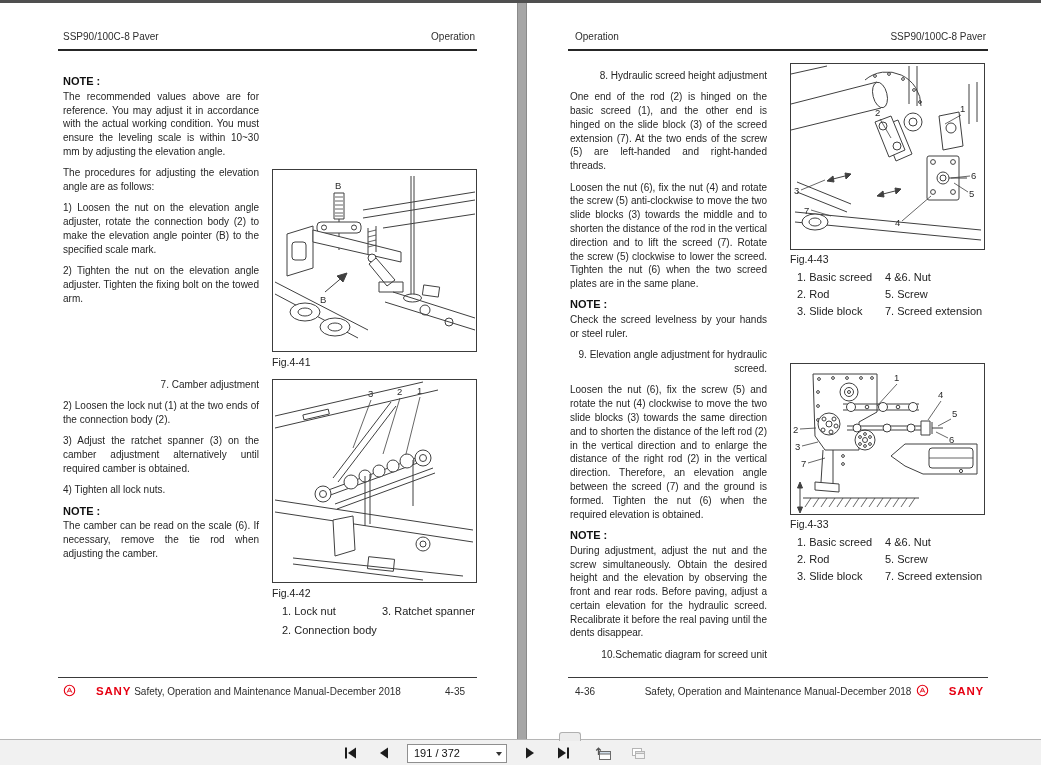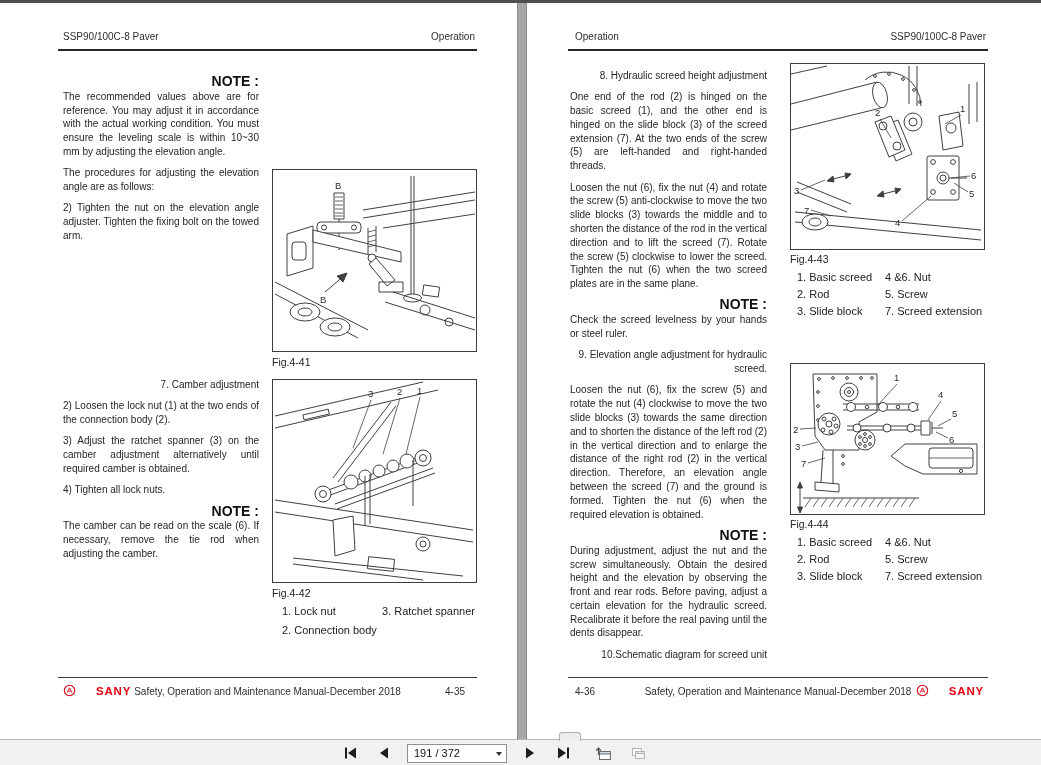--- a/index.html
+++ b/index.html
@@ -21,21 +21,21 @@
   .runhead .rgt{position:absolute;right:2px;top:0;}
   .hrule{position:absolute;height:2px;background:#262626;}
   .frule{position:absolute;height:1px;background:#3a3a3a;}
   .footrow{position:absolute;height:16px;font-size:10px;color:#2e2e2e;}
   .footrow .cent{position:absolute;left:0;right:0;text-align:center;top:2px;}
   .brand{display:flex;align-items:center;gap:20px;position:absolute;top:0;}
   .brand .word{color:#e60012;font-weight:bold;font-size:11.5px;letter-spacing:0.8px;}
   
   .col{position:absolute;font-size:10px;line-height:13.8px;color:#262626;text-align:justify;}
   .col p{margin:0 0 7.5px 0;}
-  .note-t{font-weight:bold;font-size:14px;color:#101010;margin:0 0 1px 0 !important;text-align:right;}
+  .note-t{font-weight:bold;font-size:11px;color:#101010;margin:0 0 1px 0 !important;text-align:left;}
   .head-l{text-align:right;}
   
   .figbox{position:absolute;border:1px solid #3c3c3c;background:#fff;box-sizing:border-box;}
   .figcap{position:absolute;font-size:10.5px;color:#222;}
   .legend{position:absolute;font-size:11px;color:#222;}
   svg.draw{display:block;}
   svg.draw *{vector-effect:non-scaling-stroke;}
   .draw line,.draw path,.draw polygon,.draw rect,.draw circle,.draw ellipse,.draw polyline{
     stroke:#404040;stroke-width:1;fill:none;}
   .draw .fw{fill:#ffffff;}
@@ -66,20 +66,21 @@
   <div class="runhead" style="left:58px;top:28px;width:419px;">
     <span class="lft">SSP90/100C-8 Paver</span>
     <span class="rgt">Operation</span>
   </div>
   <div class="hrule" style="left:58px;top:46px;width:419px;"></div>
 
   <div class="col" style="left:63px;top:72px;width:196px;">
     <p class="note-t">NOTE :</p>
     <p>The recommended values above are for reference. You may adjust it in accordance with the actual working condition. You must ensure the leveling scale is within 10~30 mm by adjusting the elevation angle.</p>
     <p>The procedures for adjusting the elevation angle are as follows:</p>
+    <p>1) Loosen the nut on the elevation angle adjuster, rotate the connection body (2) to make the elevation angle pointer (B) to the specified scale mark.</p>
     <p>2) Tighten the nut on the elevation angle adjuster. Tighten the fixing bolt on the towed arm.</p>
   </div>
 
   <div class="col" style="left:63px;top:375px;width:196px;">
     <p class="head-l">7. Camber adjustment</p>
     <p>2) Loosen the lock nut (1) at the two ends of the connection body (2).</p>
     <p>3) Adjust the ratchet spanner (3) on the camber adjustment alternatively until required camber is obtained.</p>
     <p>4) Tighten all lock nuts.</p>
     <p class="note-t">NOTE :</p>
     <p>The camber can be read on the scale (6). If necessary, remove the tie rod when adjusting the camber.</p>
@@ -388,21 +389,21 @@
       <text x="158" y="79">6</text>
       <line x1="157" y1="74" x2="145" y2="68" class="thin"></line>
       <text x="2" y="69">2</text>
       <line x1="9" y1="65" x2="25" y2="64" class="thin"></line>
       <text x="4" y="86">3</text>
       <line x1="11" y1="82" x2="27" y2="78" class="thin"></line>
       <text x="10" y="103">7</text>
       <line x1="17" y1="99" x2="34" y2="94" class="thin"></line>
     </svg>
   </div>
-  <div class="figcap" style="left:263px;top:515px;">Fig.4-44</div>
+  <div class="figcap" style="left:263px;top:515px;">Fig.4-33</div>
   <div class="legend" style="left:270px;top:533px;">1. Basic screed</div>
   <div class="legend" style="left:358px;top:533px;">4 &amp;6. Nut</div>
   <div class="legend" style="left:270px;top:550px;">2. Rod</div>
   <div class="legend" style="left:358px;top:550px;">5. Screw</div>
   <div class="legend" style="left:270px;top:567px;">3. Slide block</div>
   <div class="legend" style="left:358px;top:567px;">7. Screed extension</div>
 
   <div class="frule" style="left:41px;top:674px;width:420px;"></div>
   <div class="footrow" style="left:41px;top:681px;width:420px;">
     <span style="position:absolute;left:7px;top:2px;">4-36</span>

